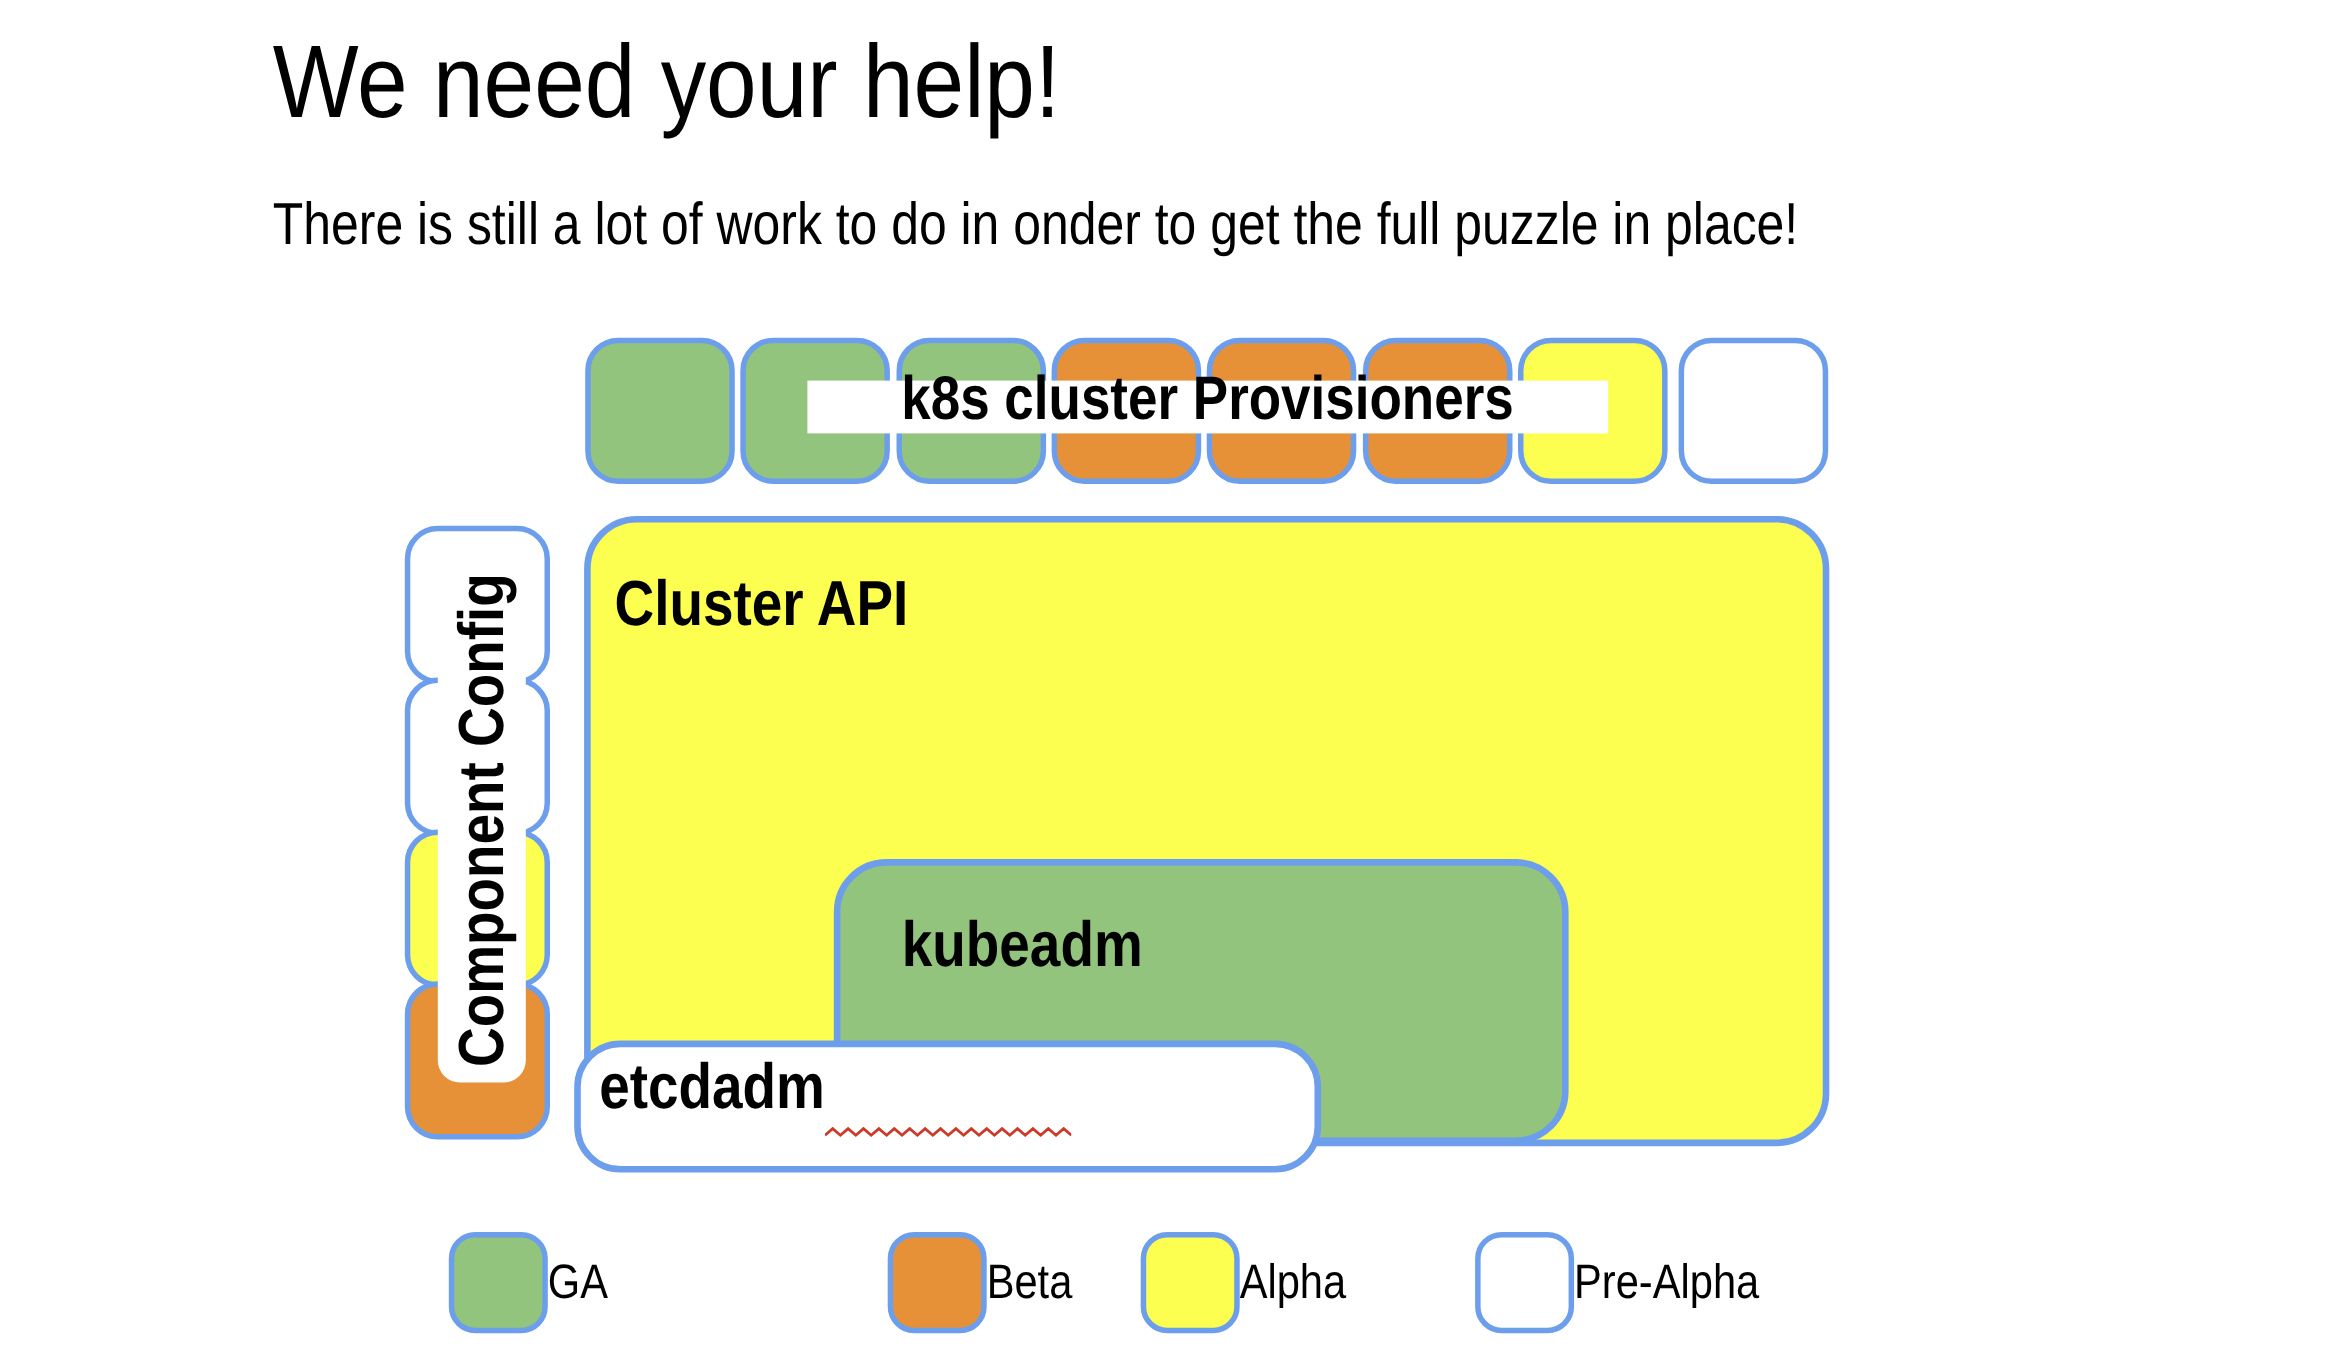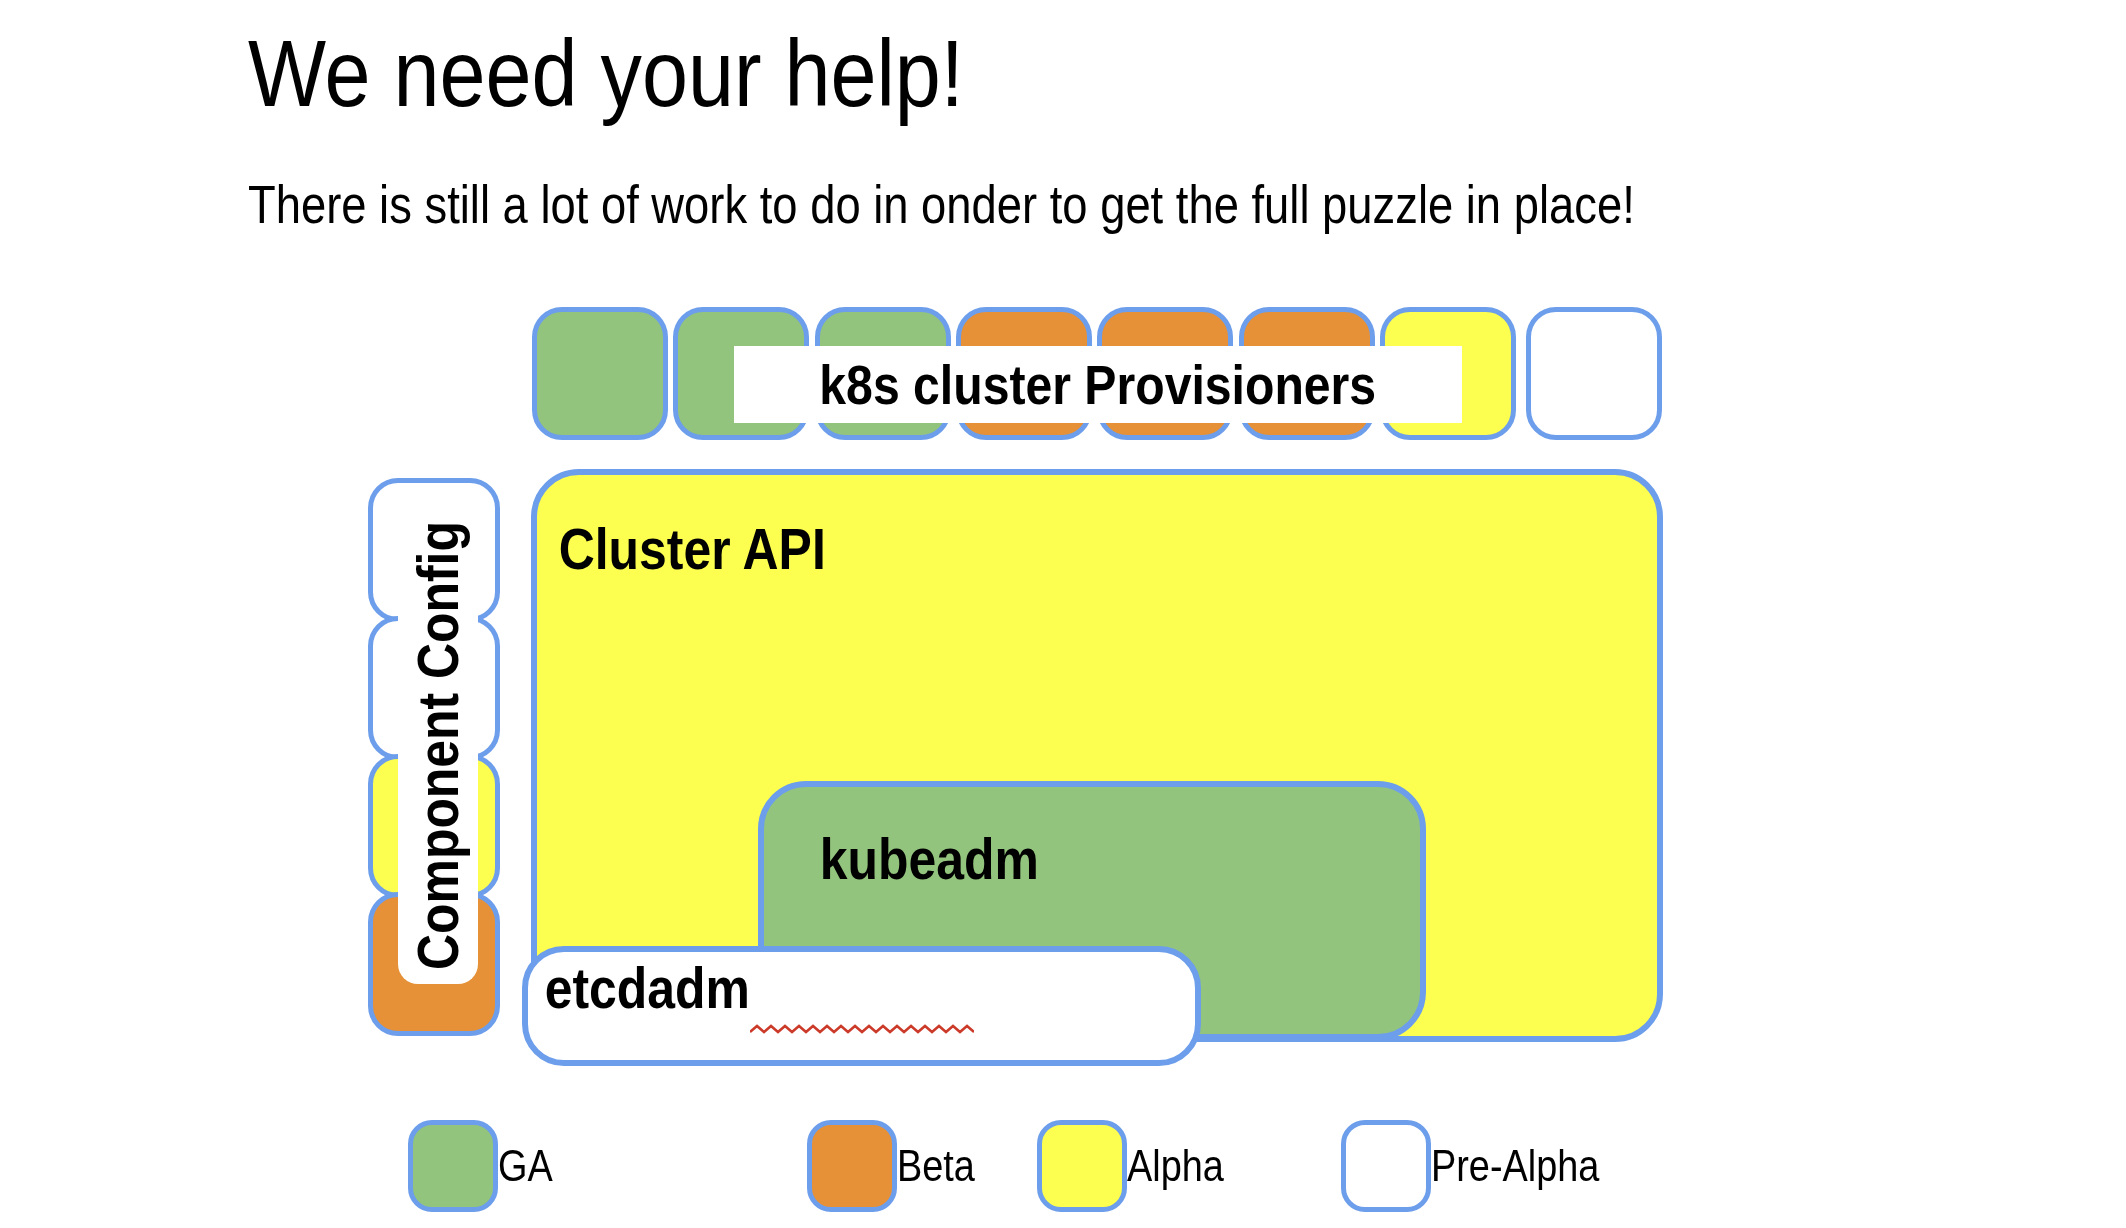--- a/index.html
+++ b/index.html
@@ -10,22 +10,22 @@
   
   .cx{display:inline-block;transform:scaleX(.86);transform-origin:50% 50%;white-space:nowrap;}
   .cxl{display:inline-block;transform:scaleX(.86);transform-origin:0 50%;white-space:nowrap;}
 
   .title{left:248px;top:22px;font-size:94px;line-height:1.1;font-weight:400;transform:scaleX(.88);transform-origin:0 0;white-space:nowrap;}
   .subtitle{left:248px;top:172px;font-size:54px;line-height:1.2;font-weight:400;transform:scaleX(.84);transform-origin:0 0;white-space:nowrap;}
 
   
   .psq{position:absolute;top:307px;width:136px;height:133px;box-sizing:border-box;
        border:5px solid var(--border,#6d9eeb);border-radius:30px;background:#fff;z-index:1;}
-  .pbar{left:734px;top:346px;width:728px;height:77px;background:#fff;z-index:2;
-        display:flex;align-items:center;justify-content:center;font-size:56px;font-weight:700;}
+  .pbar{left:734px;top:346px;width:728px;height:48px;background:#fff;z-index:2;
+        display:flex;align-items:flex-end;justify-content:center;font-size:56px;font-weight:700;}
 
   
   .ccsq{position:absolute;left:368px;width:132px;height:144px;box-sizing:border-box;
         border:5px solid var(--border,#6d9eeb);border-radius:30px;background:#fff;z-index:1;}
   .ccbar{left:398px;top:506px;width:80px;height:478px;background:#fff;border-radius:20px;z-index:2;
          display:flex;align-items:center;justify-content:center;}
   .ccbar span{font-size:58px;font-weight:700;transform:rotate(-90deg) scaleX(.86);white-space:nowrap;}
 
   
   .bigbox{box-sizing:border-box;border:6px solid var(--border,#6d9eeb);border-radius:48px;background:#fff;}

